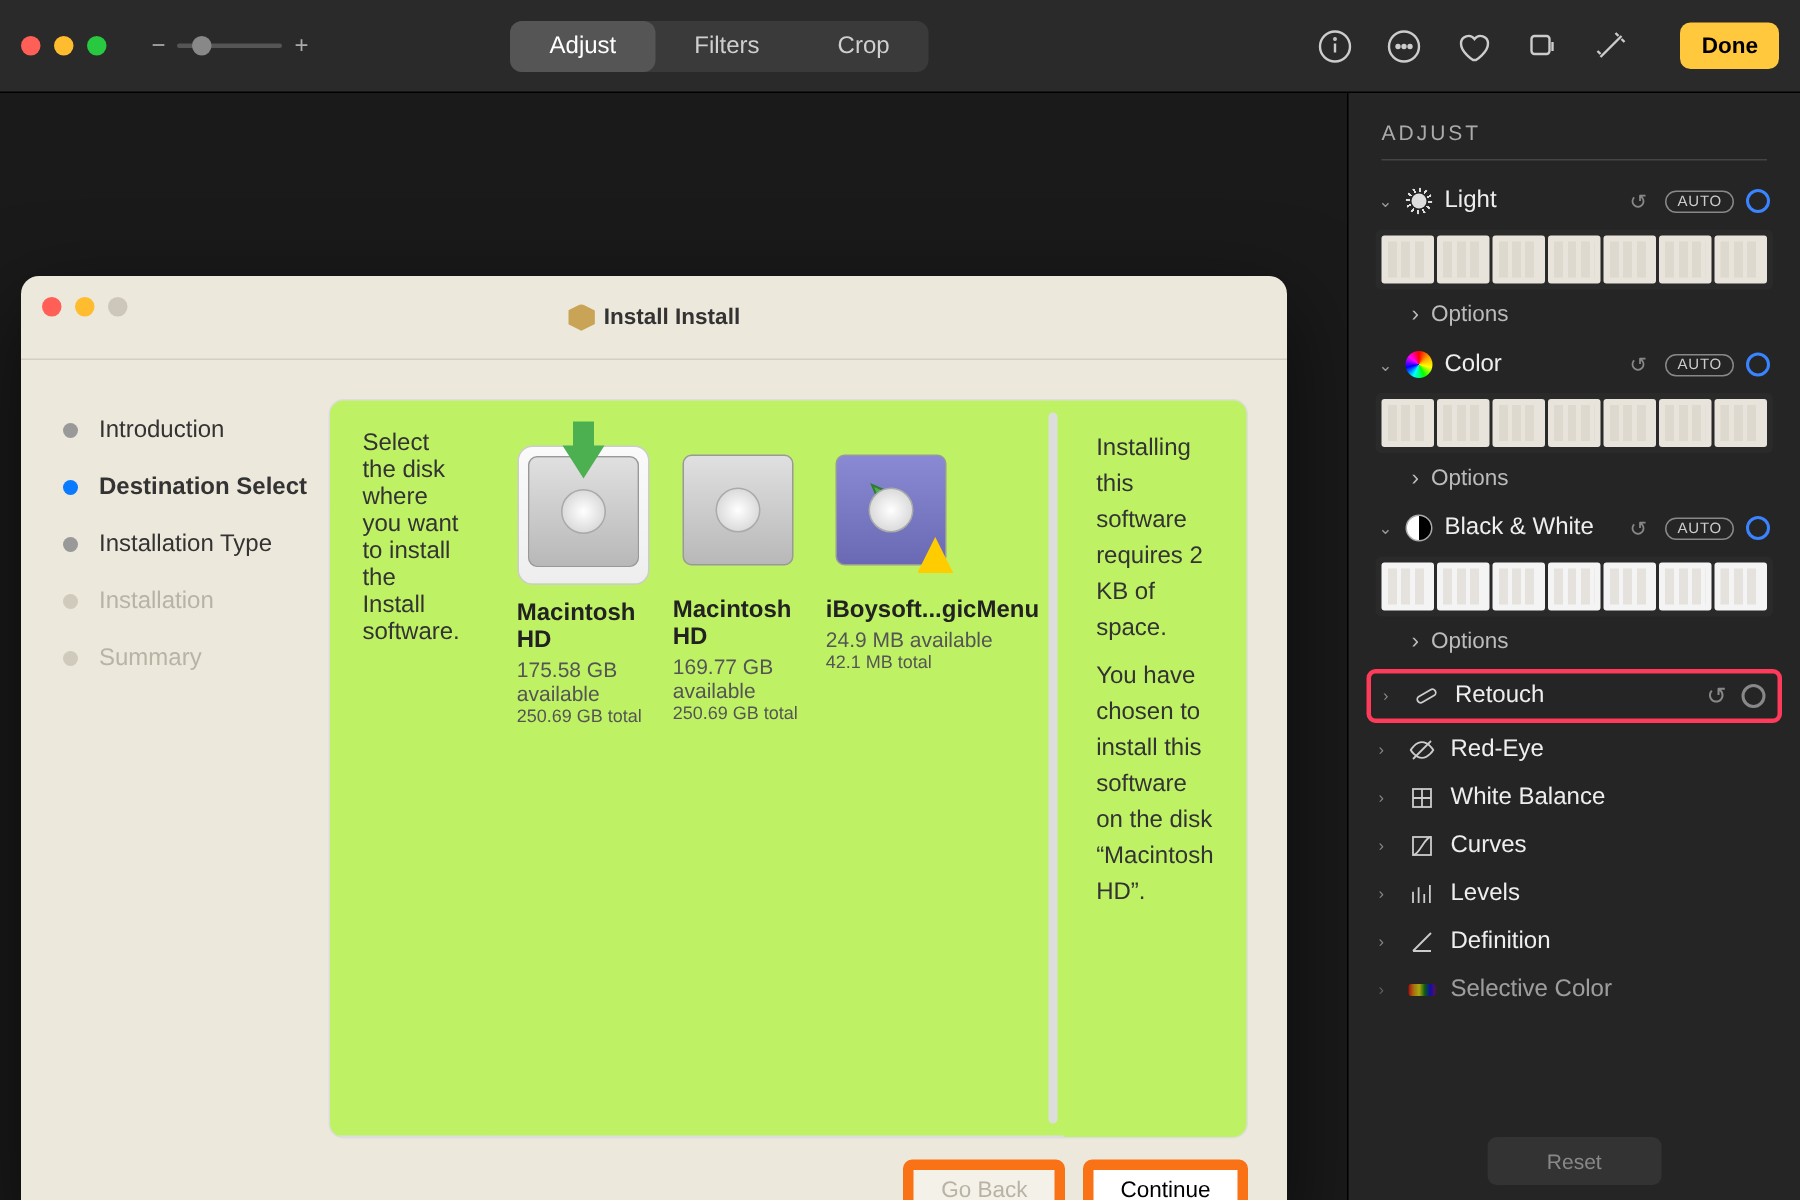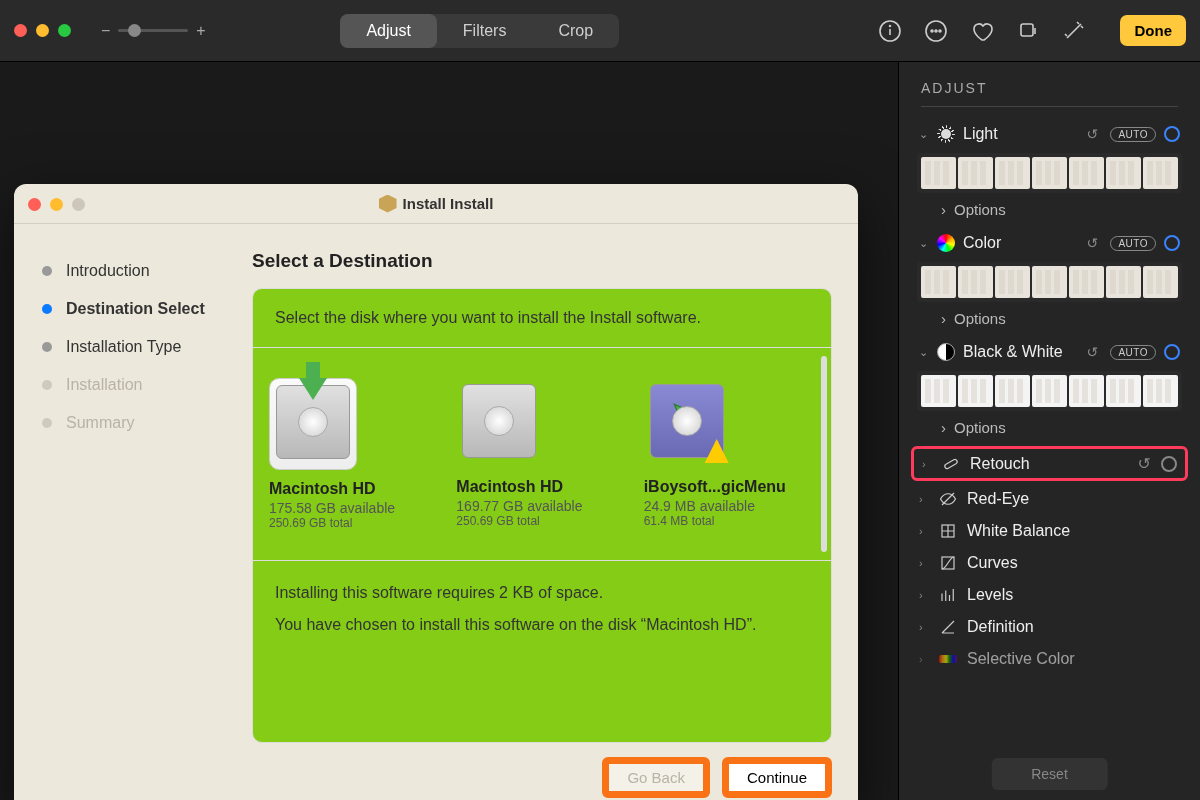--- a/index.html
+++ b/index.html
@@ -55,38 +55,38 @@
 .adj-row { display: flex; align-items: center; gap: 10px; padding: 7px 20px; cursor: pointer; font-size: 16px; color: #eee; }
 .adj-row .ch { color: #888; font-size: 11px; width: 10px; }
 .adj-row .ic { width: 18px; height: 18px; display:flex; align-items:center; justify-content:center; }
 .adj-row .lbl { flex: 1; }
 .adj-row.highlight { border: 3px solid #ff3b5b; border-radius: 6px; margin: 2px 12px; padding: 5px 8px; }
 
 .reset-btn { position: absolute; bottom: 10px; left: 50%; transform: translateX(-50%); background: #333; border: none; color: #888; padding: 8px 40px; border-radius: 6px; font-size: 14px; }
 
 
 .installer { position: absolute; left: 14px; top: 122px; width: 844px; height: 634px; background: #ece8db; border-radius: 12px; box-shadow: 0 20px 60px rgba(0,0,0,0.6); overflow: hidden; }
-.installer-titlebar { height: 40px; display: flex; align-items: center; justify-content: center; position: relative; border-bottom: 1px solid #d4cfbf; }
+.installer-titlebar { height: 56px; display: flex; align-items: center; justify-content: center; position: relative; border-bottom: 1px solid #d4cfbf; }
 .installer-titlebar .traffic-lights { position: absolute; left: 14px; top: 14px; }
 .installer-titlebar .tl-yellow2 { background: #febc2e; }
 .installer-titlebar .tl-gray { background: #ccc7ba; }
 .installer-title { font-size: 15px; font-weight: 600; color: #333; display:flex; align-items:center; gap:6px; }
 .pkg-icon { width: 18px; height: 18px; background: #c9a456; display:inline-block; clip-path: polygon(50% 0, 100% 25%, 100% 75%, 50% 100%, 0 75%, 0 25%); }
 
 .installer-body { display: flex; height: calc(634px - 40px); }
 .installer-sidebar { width: 238px; padding: 38px 0 0 28px; }
 .step { display: flex; align-items: center; gap: 14px; margin-bottom: 20px; font-size: 16px; color: #333; }
 .step .dot { width: 10px; height: 10px; border-radius: 50%; background: #999; }
 .step.active .dot { background: #0a7aff; }
 .step.active { font-weight: 700; }
 .step.disabled { color: #b8b3a5; }
 
 .installer-main { flex: 1; padding: 26px 26px 20px 0; display: flex; flex-direction: column; }
 .dest-title { font-size: 19px; font-weight: 700; color: #222; margin-bottom: 16px; }
-.dest-panel { background: #84cc16; border-radius: 10px; border: 1px solid #ddd; flex: 1; display: flex; flex-direction: column; overflow: hidden; }
+.dest-panel { background: #bef264; border-radius: 10px; border: 1px solid #ddd; flex: 1; display: flex; overflow: hidden; }
 .dest-instruction { padding: 20px 22px; font-size: 16px; color: #333; border-bottom: 1px solid #ddd; }
 .disks { display: flex; padding: 24px 12px; gap: 8px; border-bottom: 1px solid #ddd; position: relative; }
 .disks::after { content:""; position:absolute; right:4px; top:8px; bottom:8px; width:6px; background:#ddd; border-radius:3px; }
 .disk { flex: 1; text-align: left; cursor: pointer; padding: 6px 4px; border-radius:8px; }
 .disk.selected .disk-icon-wrap { background: linear-gradient(#fafafa,#eee); border:1px solid #ccc; border-radius:10px; padding:6px; }
 .disk-icon-wrap { display:inline-block; padding:6px; }
 .disk-icon { width: 74px; height: 74px; border-radius: 6px; background: linear-gradient(#e0e0e0,#b8b8b8); position: relative; display:inline-block; border:1px solid #999; }
 .disk-icon::after { content:""; position:absolute; left:50%; top:50%; transform:translate(-50%,-50%); width:28px; height:28px; border-radius:50%; background:radial-gradient(#fff,#ccc); border:1px solid #aaa; }
 .disk-icon.purple { background: linear-gradient(#8a8ad4,#6a6ab4); }
 .arrow-down { position:absolute; left:50%; top:-8px; transform:translateX(-50%); width:0; height:0; border-left:14px solid transparent; border-right:14px solid transparent; border-top:22px solid #4caf50; z-index:2; }
@@ -210,21 +210,20 @@
             <div class="step disabled">
                 <span class="dot" style="background:#cfcabb"></span>
                 <span>Installation</span>
               </div>
             <div class="step disabled">
                 <span class="dot" style="background:#cfcabb"></span>
                 <span>Summary</span>
               </div>
           </div>
           <div class="installer-main">
-            <div class="dest-title">Select a Destination</div>
             <div class="dest-panel">
               <div class="dest-instruction">Select the disk where you want to install the Install software.</div>
               <div class="disks">
                 <div class="disk selected">
                   <span class="disk-icon-wrap"><span class="disk-icon"><span class="arrow-down"></span></span></span>
                   <div class="disk-name">Macintosh HD</div>
                   <div class="disk-avail">175.58 GB available</div>
                   <div class="disk-total">250.69 GB total</div>
                 </div>
                 <div class="disk">
@@ -235,21 +234,21 @@
                 </div>
                 <div class="disk">
                   <span class="disk-icon-wrap"><span class="disk-icon purple">
                     <svg class="cursor-overlay" viewBox="0 0 24 24">
                           <path d="M4 4l14 6-6 2-2 6z" fill="#4caf50" stroke="#2e7d32"></path>
                         </svg>
                     <span class="warn-badge"></span>
                   </span></span>
                   <div class="disk-name">iBoysoft...gicMenu</div>
                   <div class="disk-avail">24.9 MB available</div>
-                  <div class="disk-total">61.4 MB total</div>
+                  <div class="disk-total">42.1 MB total</div>
                 </div>
               </div>
               <div class="dest-footer-text">
                 <div>Installing this software requires 2 KB of space.</div>
                 <div style="margin-top:8px">You have chosen to install this software on the disk “Macintosh HD”.</div>
               </div>
             </div>
             <div class="installer-buttons">
               <button class="btn disabled">Go Back</button>
               <button class="btn primary">Continue</button>

